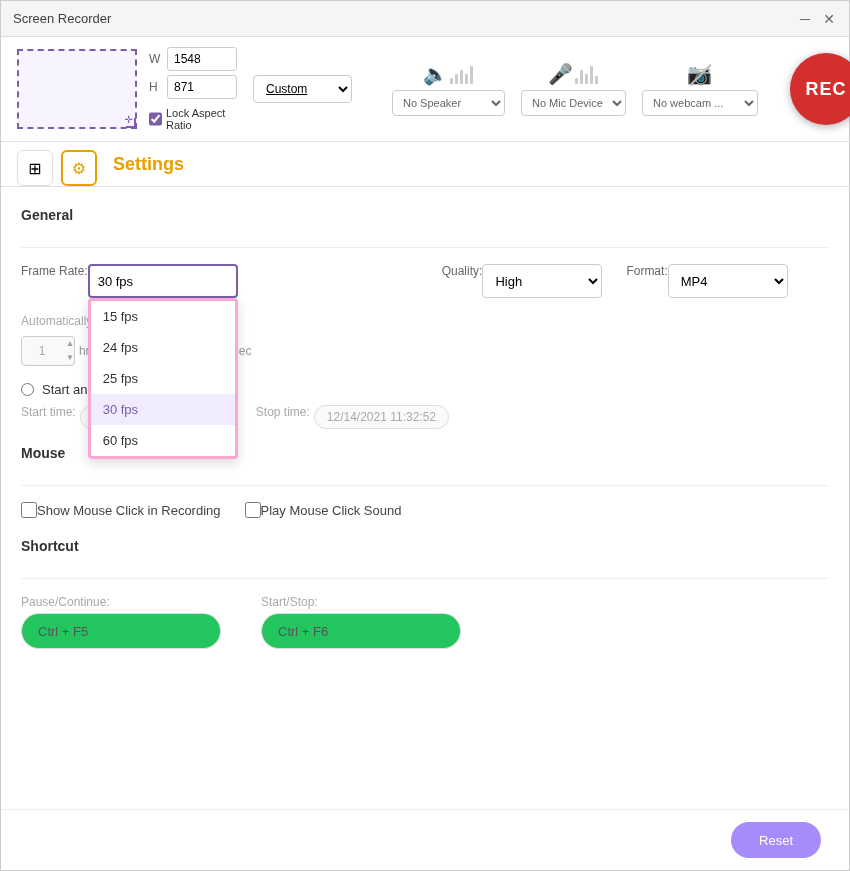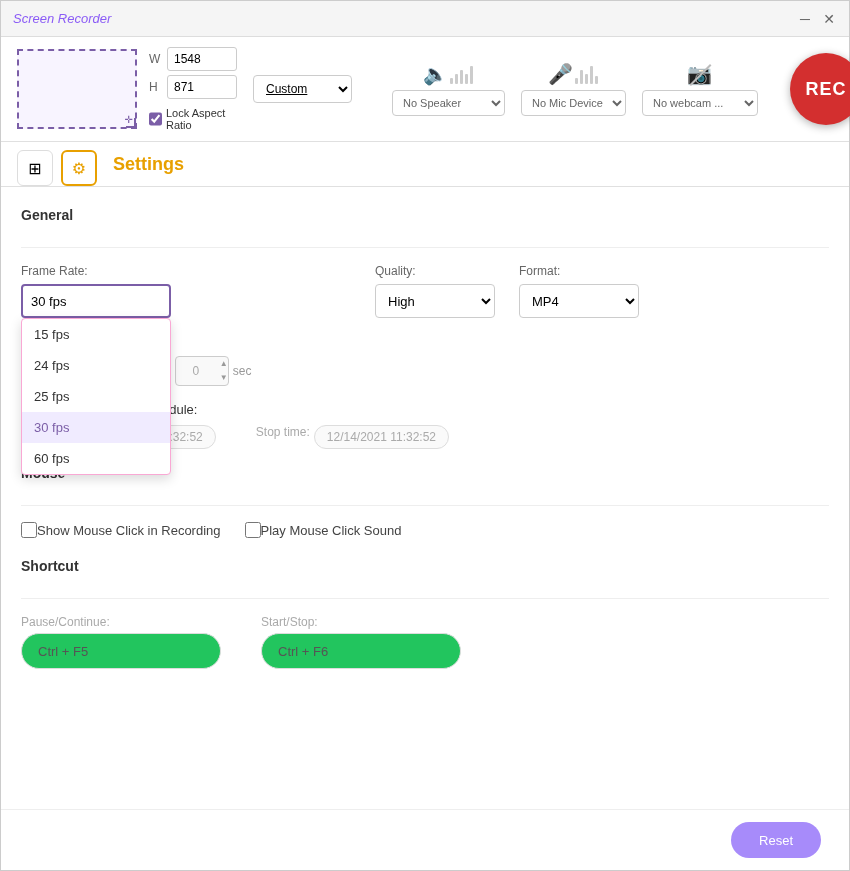--- a/index.html
+++ b/index.html
@@ -23,22 +23,21 @@
       border-bottom: 1px solid #ddd;
       padding: 0 12px;
       height: 36px;
       display: flex;
       align-items: center;
       justify-content: space-between;
       flex-shrink: 0;
     }
     .titlebar-title {
       font-size: 13px;
-      color: #8b5cf6;
-      font-style: italic;
+      color: #404040;
     }
     .titlebar-controls {
       display: flex;
       gap: 8px;
     }
     .titlebar-btn {
       width: 16px;
       height: 16px;
       background: none;
       border: none;
@@ -246,22 +245,22 @@
       border-bottom: 1px solid #eee;
     }
     .settings-row {
       display: flex;
       align-items: flex-start;
       gap: 24px;
       margin-bottom: 16px;
     }
     .setting-group {
       display: flex;
-      flex-direction: column;
-      gap: 6px;
+      flex-direction: row;
+      gap: 0;
     }
     .setting-label {
       font-size: 12px;
       color: #666;
     }
     .setting-select {
       height: 34px;
       border: 1px solid #ccc;
       border-radius: 4px;
       padding: 0 8px;
@@ -282,21 +281,21 @@
       background: #fff;
       cursor: pointer;
       appearance: none;
     }
     .dropdown-menu {
       position: absolute;
       top: 34px;
       left: 0;
       width: 150px;
       background: #fff;
-      border: 1px solid #f9a8d4;
+      border: 3px solid #f9a8d4;
       border-radius: 4px;
       box-shadow: 0 4px 12px rgba(0,0,0,0.15);
       z-index: 100;
       overflow: hidden;
     }
     .dropdown-item {
       padding: 8px 12px;
       font-size: 13px;
       cursor: pointer;
       color: #333;

